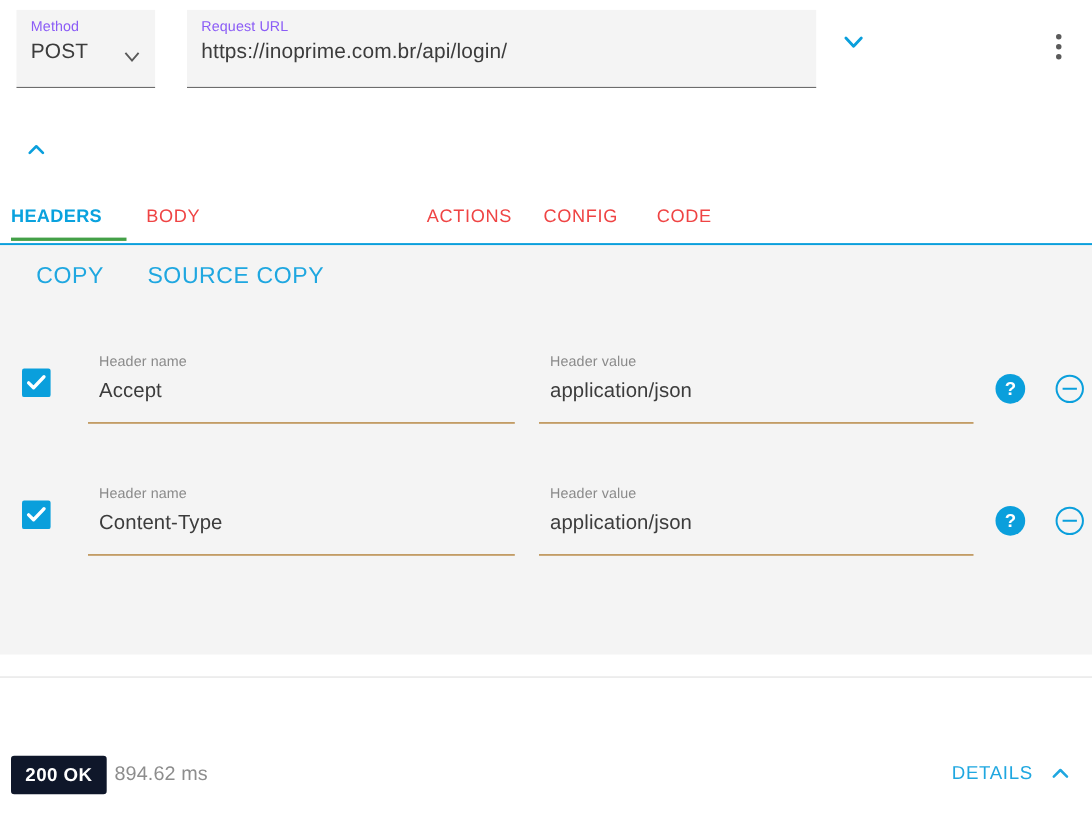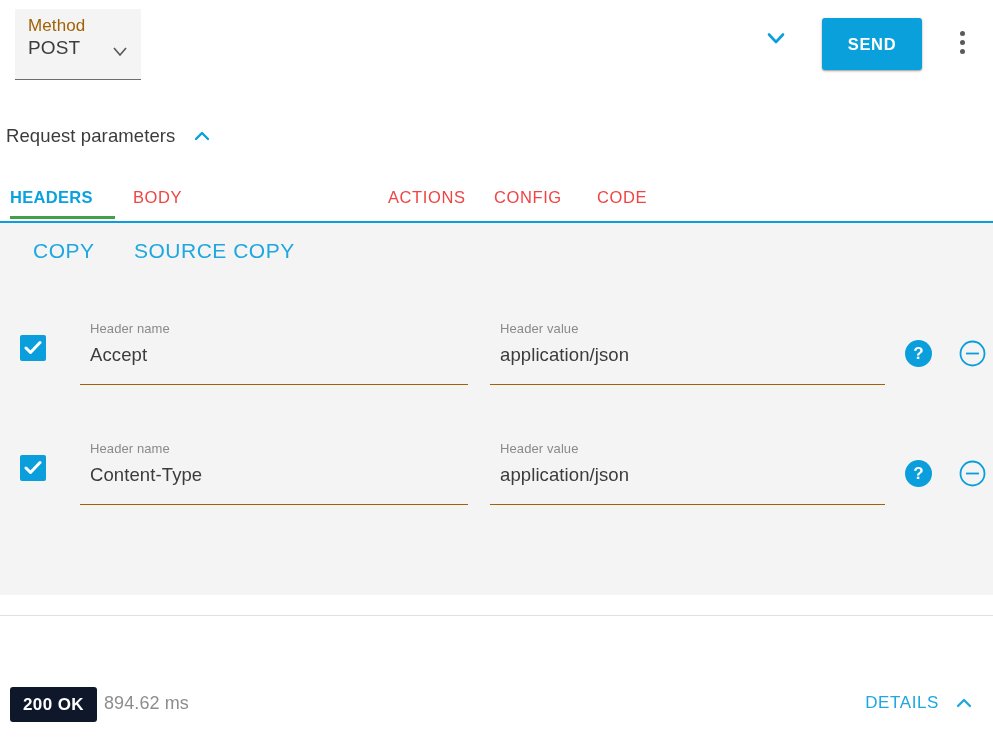--- a/index.html
+++ b/index.html
@@ -27,22 +27,22 @@
   .field {
     position: absolute;
     background: #f4f4f4;
     border-bottom: 1px solid #6d6d6d;
     box-sizing: border-box;
   }
   .field-label {
     position: absolute;
     left: 13px;
     top: 7px;
-    font-size: 17px;
-    color: #a16207;
+    font-size: 13px;
+    color: #8b5cf6;
     letter-spacing: 0.1px;
   }
   .field-value {
     position: absolute;
     left: 13px;
     top: 28px;
     font-size: 19px;
     color: #3c3c3c;
     letter-spacing: 0.1px;
     white-space: nowrap;
@@ -377,38 +377,40 @@
   <div class="field method-field">
     <span class="field-label">Method</span>
     <span class="field-value">POST</span>
     <span class="method-chevron">
       <svg width="20" height="20" viewBox="0 0 20 20">
           <path d="M4 6 L10 13 L16 6" fill="none" stroke="#5a5a5a" stroke-width="1.7"></path>
         </svg>
     </span>
   </div>
 
+  <div class="field url-field">
+    <span class="field-label">Request URL</span>
+    <span class="field-value">https://inoprime.com.br/api/login/</span>
+  </div>
 
   <span class="expand-chevron">
     <svg width="26" height="26" viewBox="0 0 26 26">
         <path d="M6 9.5 L13 17 L20 9.5" fill="none" stroke="#0a9fdc" stroke-width="2.6" stroke-linecap="round" stroke-linejoin="round"></path>
       </svg>
   </span>
 
-  <button class="send-button">SEND</button>
 
   <span class="kebab-button">
     <span class="kebab-dot d1"></span>
     <span class="kebab-dot d2"></span>
     <span class="kebab-dot d3"></span>
   </span>
 </div>
 
 <div class="params-heading">
-  <span class="params-heading-text">Request parameters</span>
   <span class="params-heading-chevron">
     <svg width="22" height="22" viewBox="0 0 22 22">
         <path d="M5 14 L11 8 L17 14" fill="none" stroke="#0a9fdc" stroke-width="2.4" stroke-linecap="round" stroke-linejoin="round"></path>
       </svg>
   </span>
 </div>
 
 <div class="tabs">
   <div class="tab active" style="left:10px;">HEADERS</div>
   <div class="tab" style="left:133px;">BODY</div>

